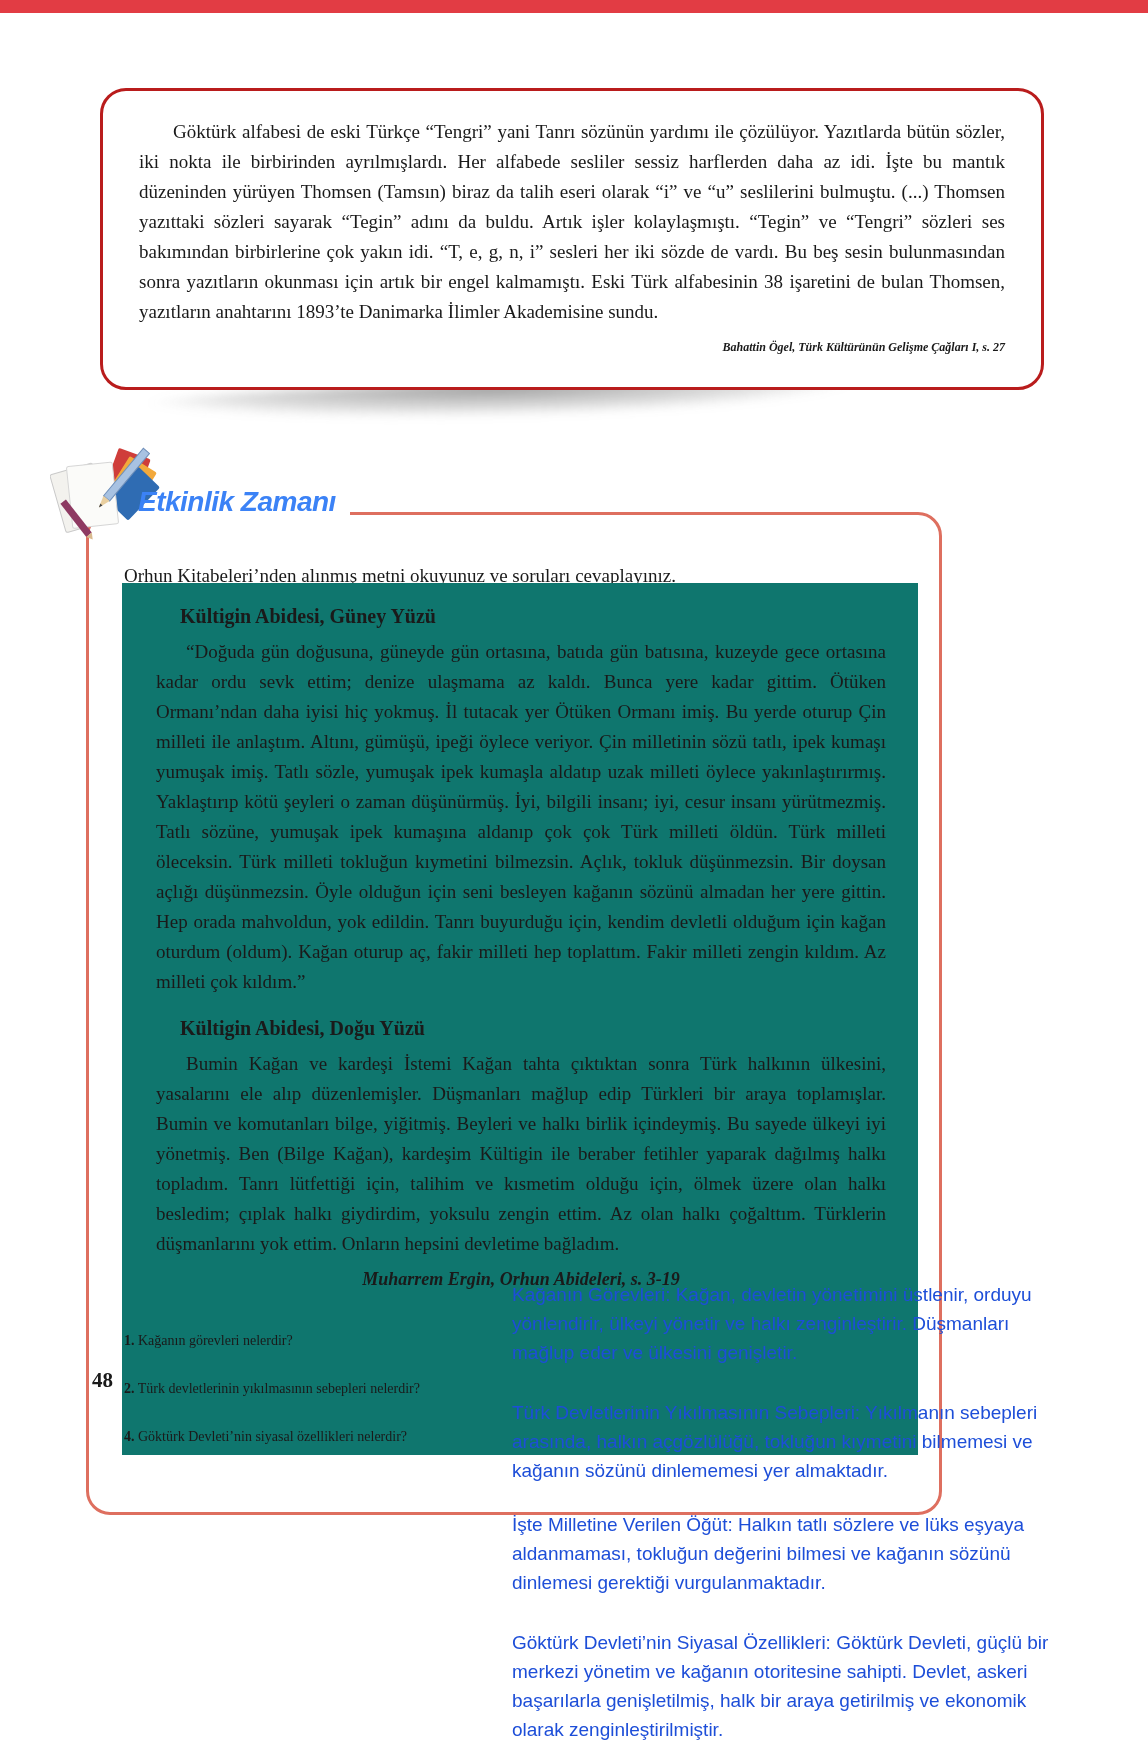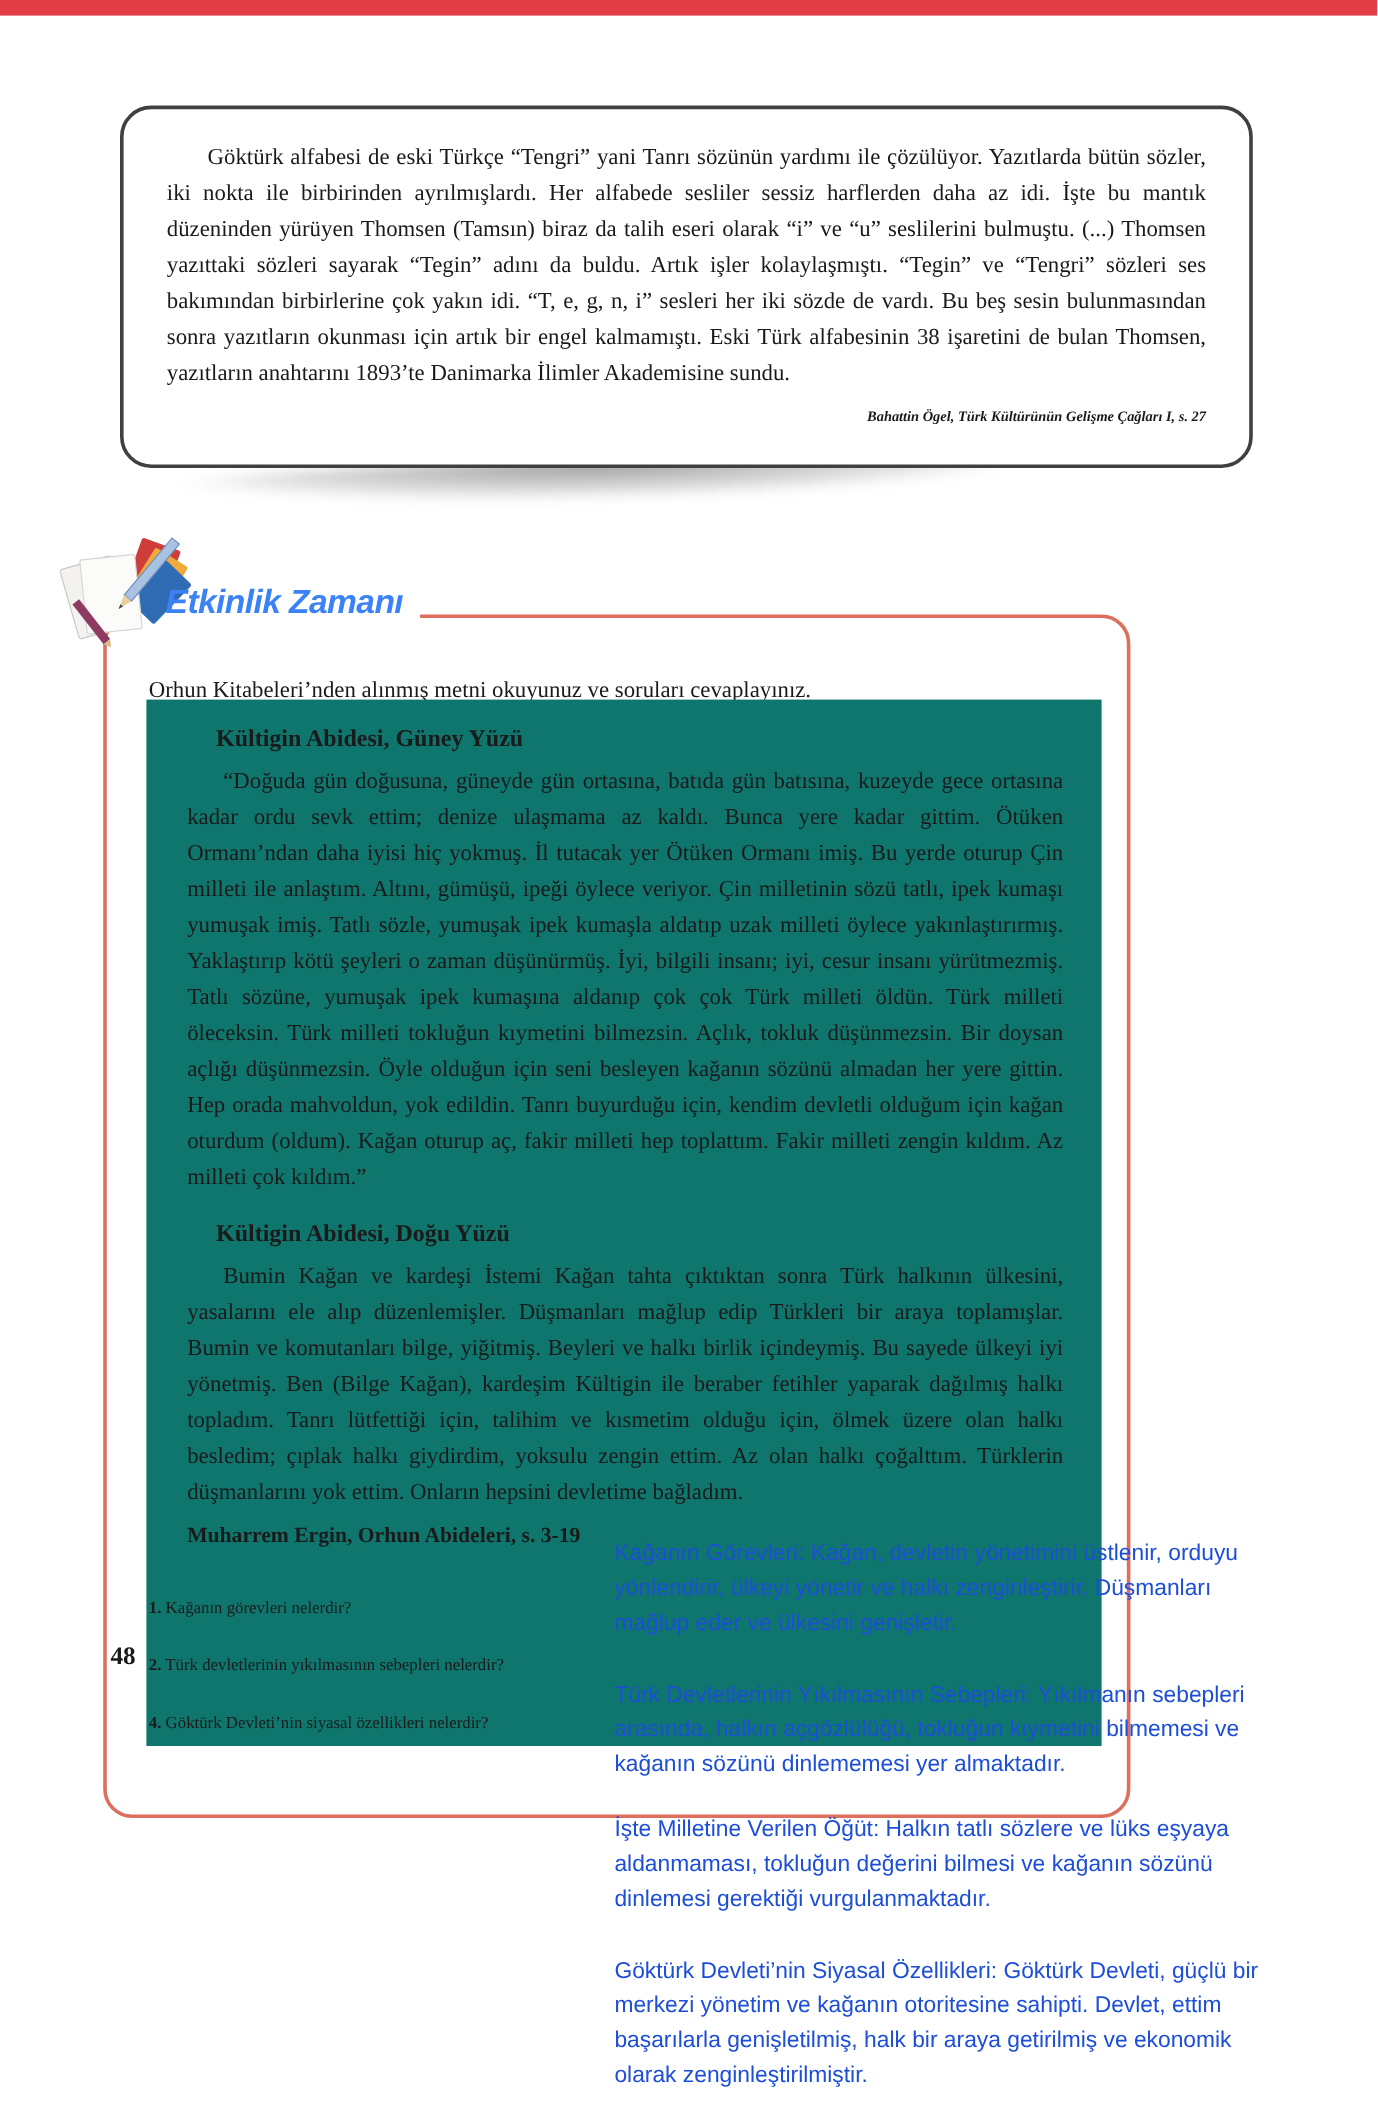--- a/index.html
+++ b/index.html
@@ -9,21 +9,21 @@
   
   .topbar{position:absolute;left:0;top:0;width:1148px;height:13px;background:#e23c44;z-index:5;}
 
   
   .swoosh{position:absolute;left:112px;top:380px;width:905px;height:44px;border-radius:50%;
           background:radial-gradient(ellipse 55% 90% at 42% 12%, rgba(40,40,40,.45), rgba(80,80,80,.18) 55%, transparent 74%);
           filter:blur(5px);transform:rotate(-1.2deg);z-index:0;}
 
   
   .quote-box{position:absolute;left:100px;top:88px;width:944px;height:302px;background:#ffffff;
-             border:3px solid #404040;border-radius:26px;box-sizing:border-box;
+             border:3px solid #b91c1c;border-radius:26px;box-sizing:border-box;
              padding:26px 36px 0 36px;z-index:2;font-family:Liberation Serif, serif;}
   .quote-box p{margin:0;font-size:19px;line-height:30px;text-align:justify;text-indent:34px;}
   .attr1{text-align:right;font-weight:bold;font-style:italic;font-size:12px;margin-top:13px;}
 
   
   .activity-border{position:absolute;left:86px;top:512px;width:856px;height:1003px;
                    border:3px solid #de6f5f;border-radius:24px;box-sizing:border-box;z-index:1;}
   .border-mask{position:absolute;left:88px;top:504px;width:262px;height:18px;background:#ffffff;z-index:2;}
 
   .icon-wrap{position:absolute;left:50px;top:440px;width:110px;height:104px;z-index:3;}
@@ -33,21 +33,21 @@
                   font-size:28px;color:#3b82f6;letter-spacing:-0.5px;white-space:nowrap;}
 
   .instruction{position:absolute;left:124px;top:546px;width:820px;font-size:19px;z-index:2;}
 
   
   .reading-box{position:absolute;left:122px;top:583px;width:796px;height:872px;background:#0f766e;
                z-index:2;box-sizing:border-box;padding:22px 32px 0 34px;}
   .reading-box h3{margin:0 0 0 24px;font-size:20px;font-weight:bold;}
   .reading-box h3.second{margin-top:20px;}
   .reading-box p{margin:9px 0 0 0;font-size:19px;line-height:30px;text-align:justify;text-indent:30px;}
-  .attr2{text-align:left;font-weight:bold;font-size:18px;margin-top:10px;}
+  .attr2{text-align:center;font-weight:bold;font-style:italic;font-size:18px;margin-top:10px;}
 
   
   .questions{position:absolute;left:124px;top:1326px;width:420px;z-index:2;}
   .question{font-size:14px;line-height:29px;margin-bottom:19px;}
   .qnum{font-weight:bold;}
 
   
   .annotation{position:absolute;left:512px;width:545px;z-index:4;
               font-family:"Liberation Sans",sans-serif;font-size:19px;line-height:29px;color:#1d4ed8;}
   #a1{top:1280px;}
@@ -126,17 +126,17 @@
     </div>
     <div class="question">
       <span class="qnum">4.</span>
       <span>Göktürk Devleti’nin siyasal özellikleri nelerdir?</span>
     </div>
   </div>
 
   <div class="annotation" id="a1">Kağanın Görevleri: Kağan, devletin yönetimini üstlenir, orduyu yönlendirir, ülkeyi yönetir ve halkı zenginleştirir. Düşmanları mağlup eder ve ülkesini genişletir.</div>
   <div class="annotation" id="a2">Türk Devletlerinin Yıkılmasının Sebepleri: Yıkılmanın sebepleri arasında, halkın açgözlülüğü, tokluğun kıymetini bilmemesi ve kağanın sözünü dinlememesi yer almaktadır.</div>
   <div class="annotation" id="a3">İşte Milletine Verilen Öğüt: Halkın tatlı sözlere ve lüks eşyaya aldanmaması, tokluğun değerini bilmesi ve kağanın sözünü dinlemesi gerektiği vurgulanmaktadır.</div>
-  <div class="annotation" id="a4">Göktürk Devleti’nin Siyasal Özellikleri: Göktürk Devleti, güçlü bir merkezi yönetim ve kağanın otoritesine sahipti. Devlet, ettim başarılarla genişletilmiş, halk bir araya getirilmiş ve ekonomik olarak zenginleştirilmiştir.</div>
+  <div class="annotation" id="a4">Göktürk Devleti’nin Siyasal Özellikleri: Göktürk Devleti, güçlü bir merkezi yönetim ve kağanın otoritesine sahipti. Devlet, askeri başarılarla genişletilmiş, halk bir araya getirilmiş ve ekonomik olarak zenginleştirilmiştir.</div>
 
   <div class="pagenum">48</div>
 
 </div>
 
 </body></html>

